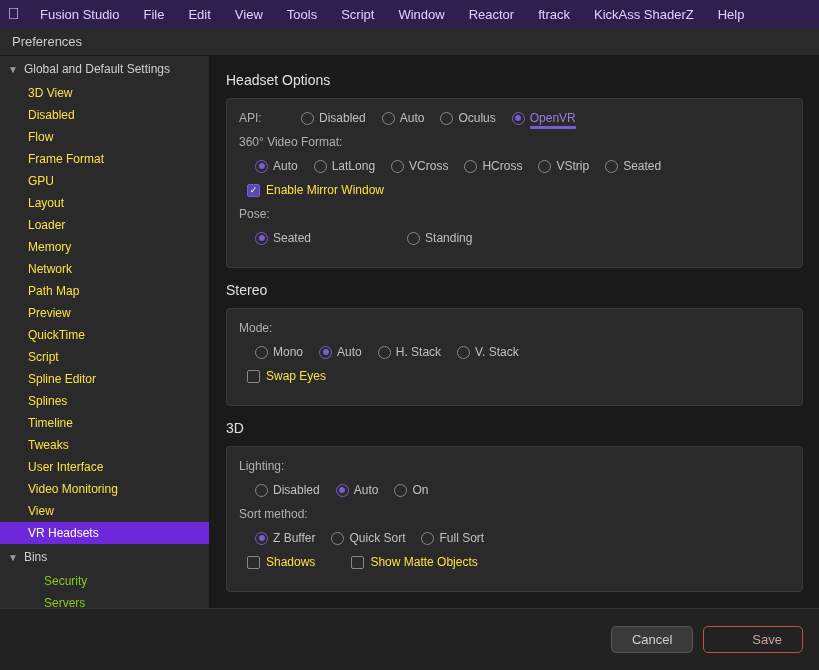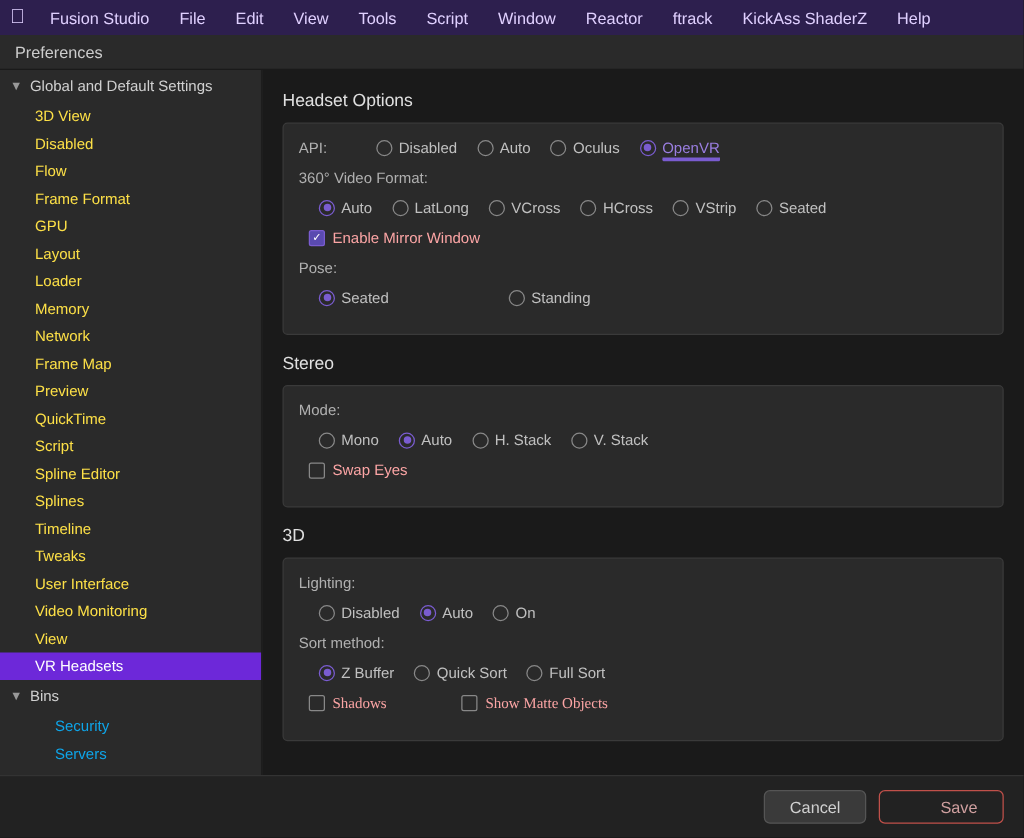--- a/index.html
+++ b/index.html
@@ -81,21 +81,21 @@
       color: #fde047;
       font-size: 12px;
     }
     .sidebar-item.active {
       background: #6d28d9;
       color: #ffffff;
     }
     .sidebar-subitem {
       padding: 4px 8px 4px 44px;
       cursor: pointer;
-      color: #0ea5e9;
+      color: #84cc16;
       font-size: 12px;
     }
 
     .section-title {
       font-size: 14px;
       color: #e0e0e0;
       font-weight: 500;
       margin-bottom: 10px;
     }
 
@@ -168,21 +168,21 @@
       height: 2px;
       background: #7a5cd0;
     }
 
     .checkbox-item {
       display: flex;
       align-items: center;
       gap: 6px;
       cursor: pointer;
       font-size: 12px;
-      color: #fca5a5;
+      color: #fde047;
     }
     .checkbox-box {
       width: 13px;
       height: 13px;
       border: 1.5px solid #888;
       border-radius: 2px;
       background: transparent;
       display: flex;
       align-items: center;
       justify-content: center;
@@ -198,21 +198,21 @@
       font-size: 9px;
       line-height: 1;
     }
 
     
     .bottom-bar {
       position: absolute;
       bottom: 0;
       left: 0;
       right: 0;
-      height: 50px;
+      height: 62px;
       background: #222222;
       border-top: 1px solid #333;
       display: flex;
       align-items: center;
       justify-content: flex-end;
       padding: 0 16px;
       gap: 10px;
     }
     .btn {
       padding: 5px 20px;
@@ -286,21 +286,21 @@
       </div>
       <div class="sidebar-item">3D View</div>
       <div class="sidebar-item">Disabled</div>
       <div class="sidebar-item">Flow</div>
       <div class="sidebar-item">Frame Format</div>
       <div class="sidebar-item">GPU</div>
       <div class="sidebar-item">Layout</div>
       <div class="sidebar-item">Loader</div>
       <div class="sidebar-item">Memory</div>
       <div class="sidebar-item">Network</div>
-      <div class="sidebar-item">Frame Map</div>
+      <div class="sidebar-item">Path Map</div>
       <div class="sidebar-item">Preview</div>
       <div class="sidebar-item">QuickTime</div>
       <div class="sidebar-item">Script</div>
       <div class="sidebar-item">Spline Editor</div>
       <div class="sidebar-item">Splines</div>
       <div class="sidebar-item">Timeline</div>
       <div class="sidebar-item">Tweaks</div>
       <div class="sidebar-item">User Interface</div>
       <div class="sidebar-item">Video Monitoring</div>
       <div class="sidebar-item">View</div>
@@ -469,21 +469,21 @@
               <span class="radio-circle"></span>
               <span>Quick Sort</span>
             </label>
             <label class="radio-item">
               <span class="radio-circle"></span>
               <span>Full Sort</span>
             </label>
           </div>
         </div>
 
-        <div class="field-row" style="padding-left:8px; gap: 60px; font-family: Liberation Serif, serif;">
+        <div class="field-row" style="padding-left:8px; gap: 36px;">
           <label class="checkbox-item">
             <span class="checkbox-box"></span>
             <span>Shadows</span>
           </label>
           <label class="checkbox-item">
             <span class="checkbox-box"></span>
             <span>Show Matte Objects</span>
           </label>
         </div>
       </div>

